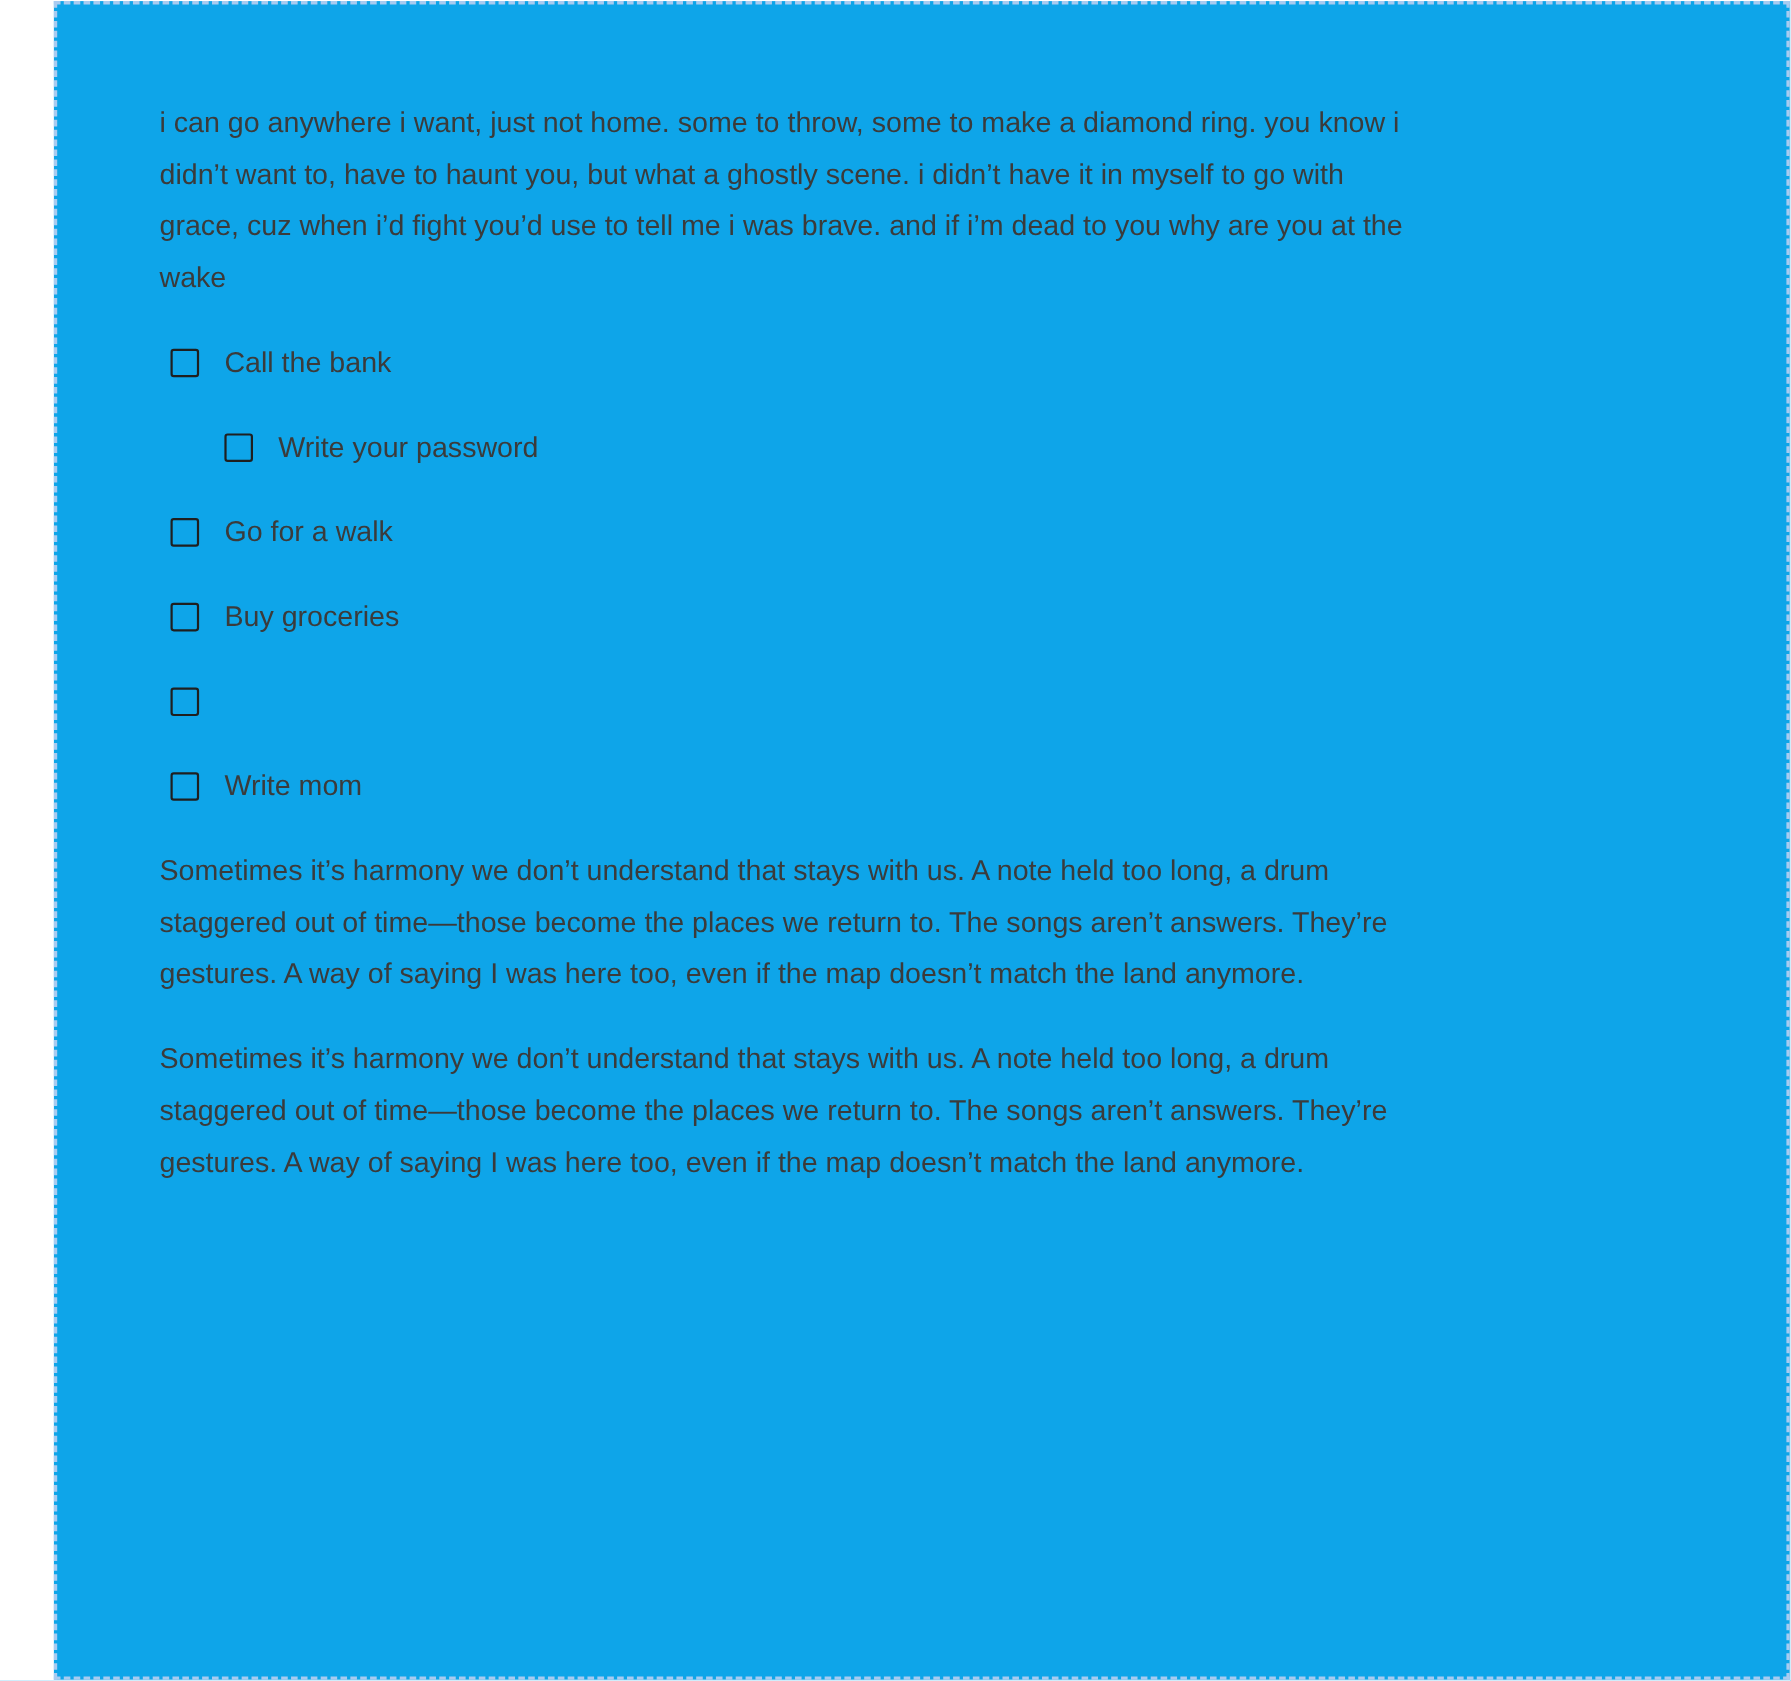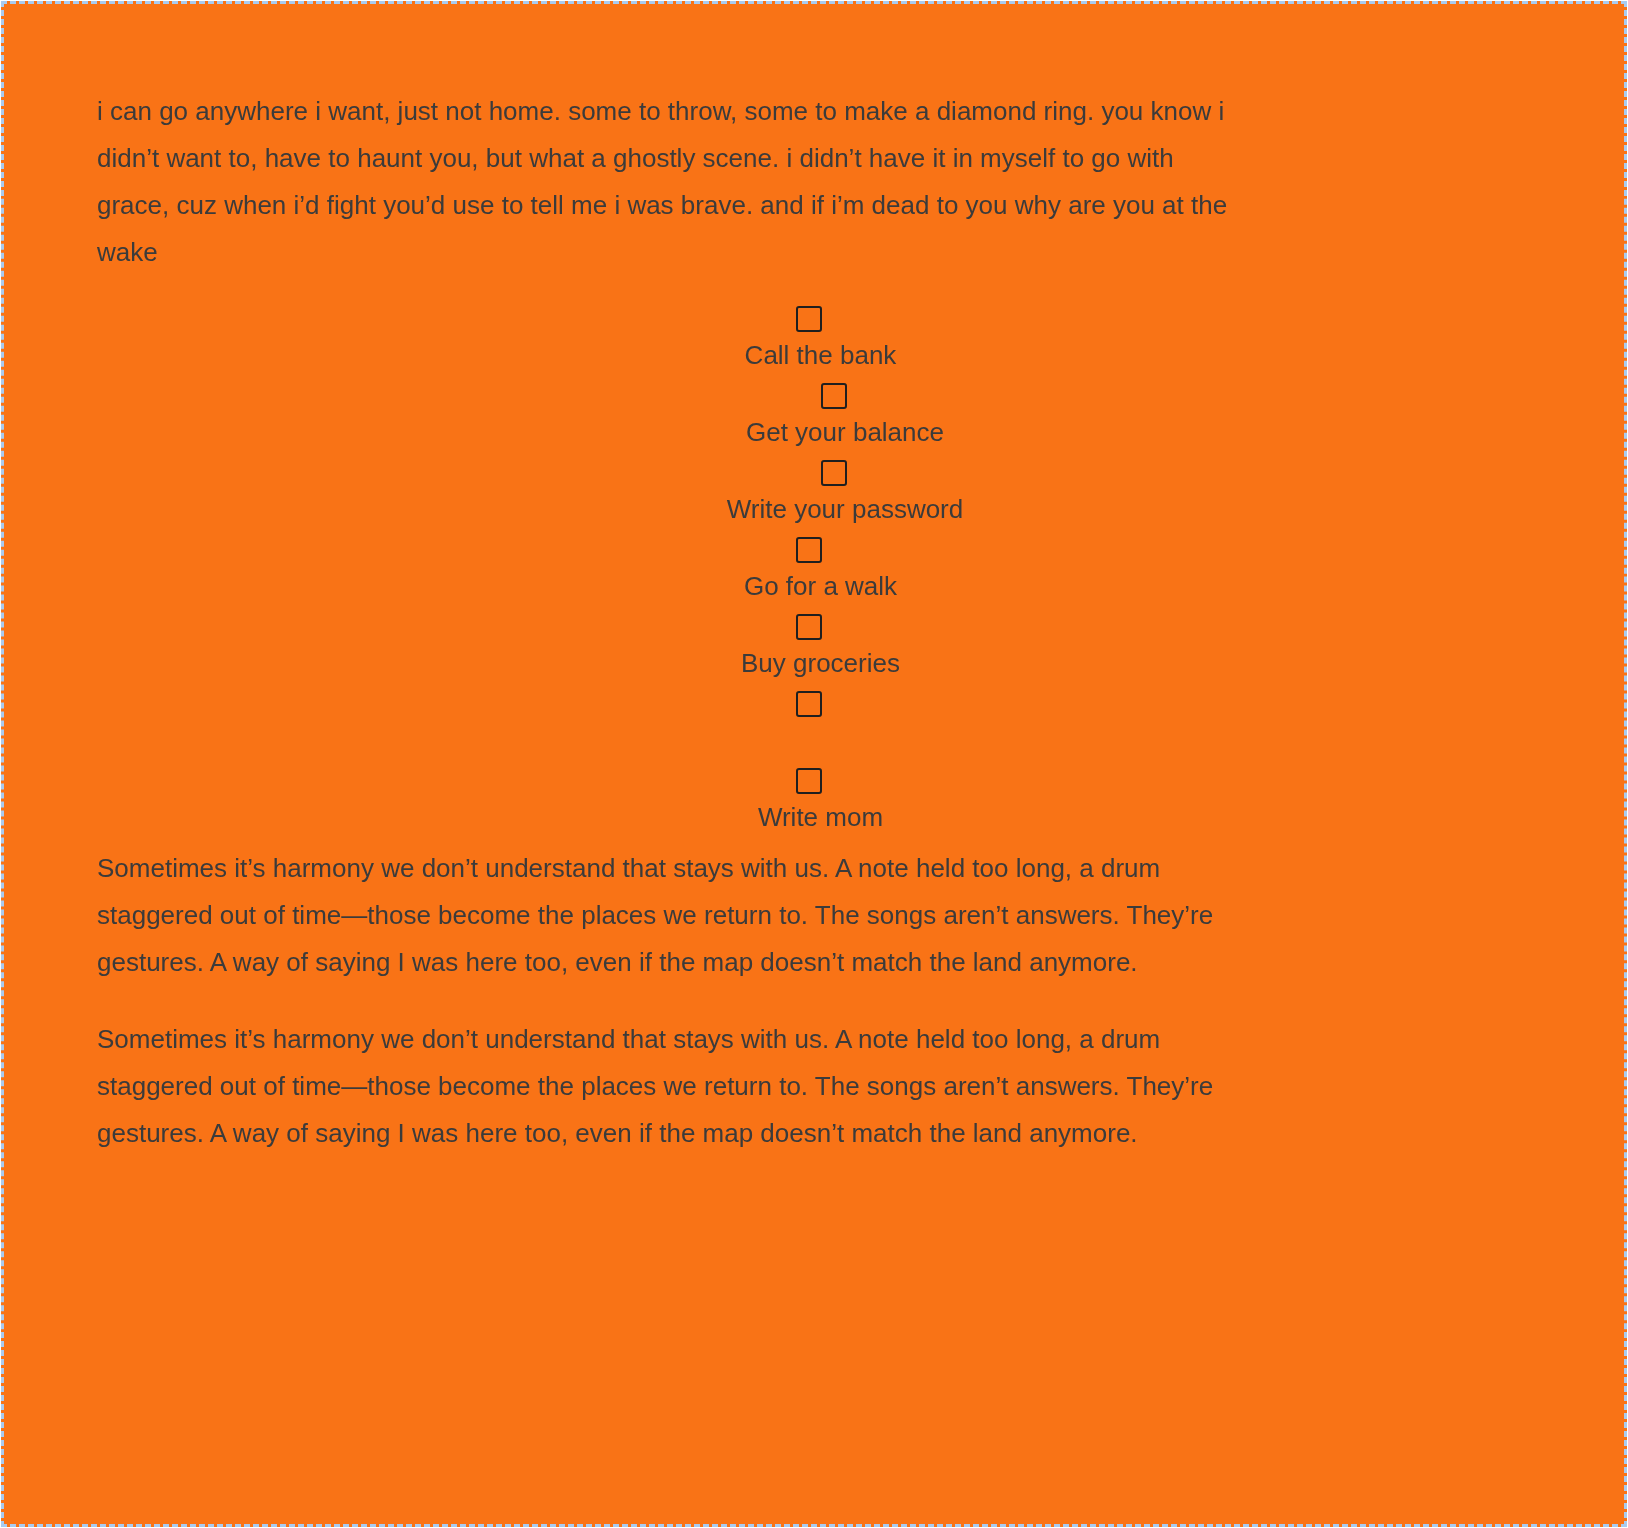--- a/index.html
+++ b/index.html
@@ -9,21 +9,22 @@
     height: 1528px;
     background: #ffffff;
     position: relative;
     overflow: hidden;
     font-family: "Liberation Sans", "DejaVu Sans", sans-serif;
   }
   .canvas {
     position: absolute;
     inset: 1px;
     border: 3px dashed #a9cbf0;
-    background: #f97316;
+    background: #0ea5e9;
+    margin-left: 48px;
   }
   .content {
     padding: 84px 90px 0 93px;
     color: #3b3b3b;
     font-size: 26px;
     line-height: 47px;
   }
   p.doc-paragraph {
     margin: 0 0 30px 0;
     white-space: pre-line;
@@ -31,21 +32,20 @@
   }
   .checklist {
     margin: 12px 0 0 0;
   }
   .todo-row {
     display: flex;
     align-items: center;
     height: 47px;
     margin-bottom: 30px;
     padding-left: 10px;
-    flex-direction: column;
   }
   .todo-row.nested {
     padding-left: 59px;
   }
   .checkbox {
     width: 26px;
     height: 26px;
     border: 2px solid #1f1f1f;
     border-radius: 3px;
     margin-right: 23px;
@@ -68,24 +68,20 @@
 grace, cuz when i’d fight you’d use to tell me i was brave. and if i’m dead to you why are you at the
 wake</p>
 
     <div class="checklist">
 
       <div class="todo-row">
         <span class="checkbox"></span>
         <span class="todo-label">Call the bank</span>
       </div>
 
-      <div class="todo-row nested">
-        <span class="checkbox"></span>
-        <span class="todo-label">Get your balance</span>
-      </div>
 
       <div class="todo-row nested">
         <span class="checkbox"></span>
         <span class="todo-label">Write your password</span>
       </div>
 
 
 
 
       <div class="todo-row">

